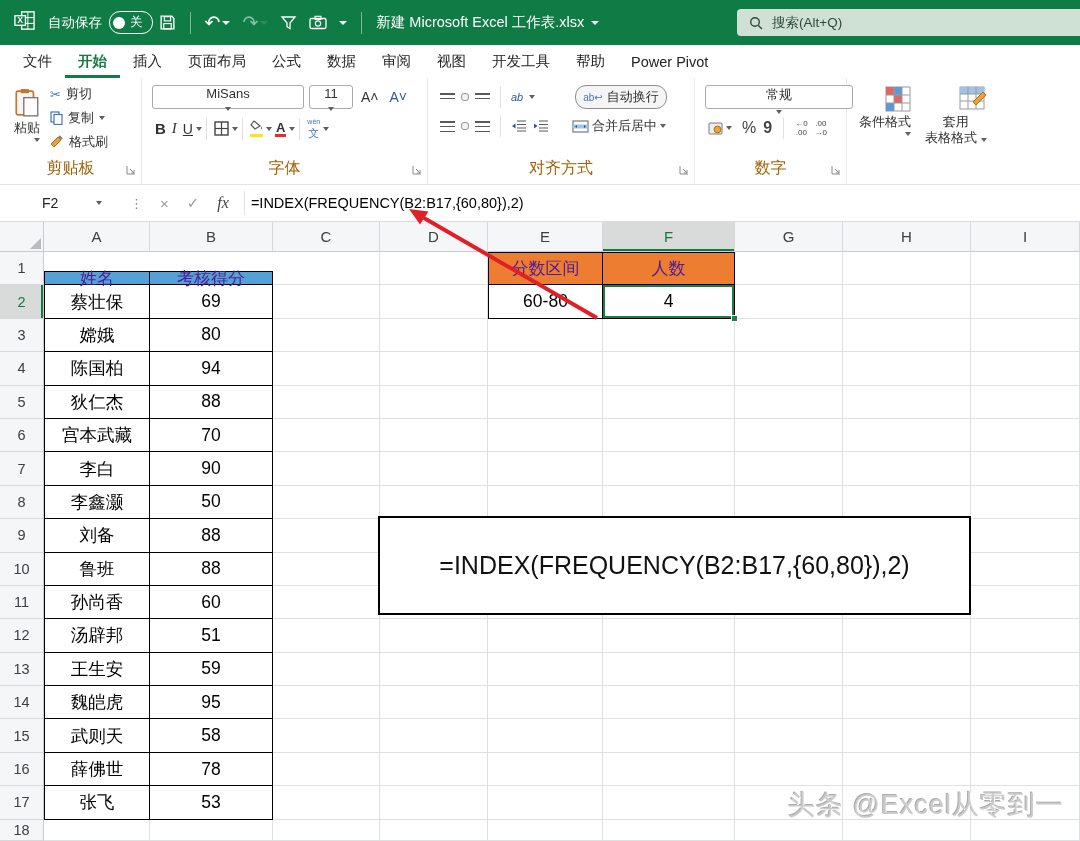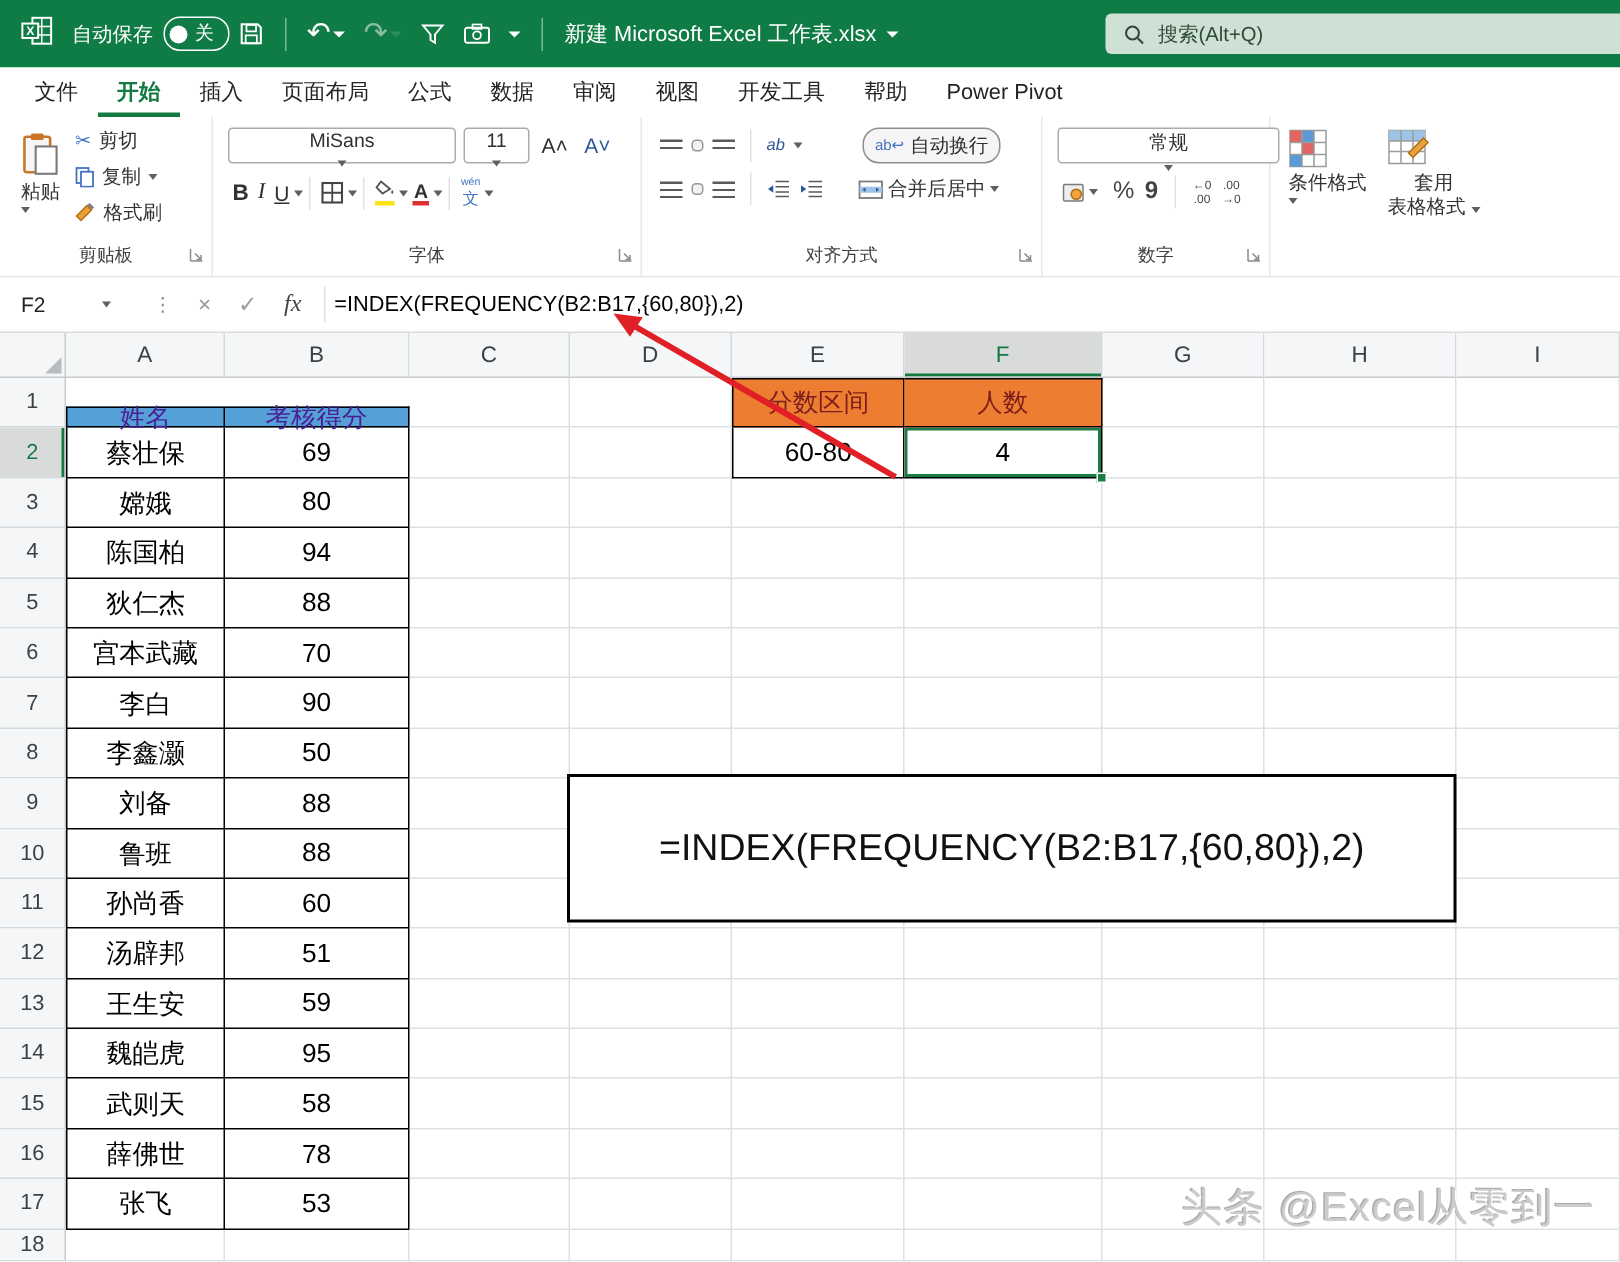--- a/index.html
+++ b/index.html
@@ -30,25 +30,25 @@
   #tabrow { position:absolute; left:0; top:45px; width:1080px; height:33px; background:#fff;
     display:flex; align-items:stretch; padding-left:10px; }
   .rtab { display:flex; align-items:center; padding:0 13px; font-size:14.5px; color:#252423; cursor:default; }
   .rtab.active { font-weight:700; box-shadow:inset 0 -3px 0 #137A42; color:#137A42; }
 
   
   #ribbon { position:absolute; left:0; top:78px; width:1080px; height:107px; background:#fff;
     border-bottom:1px solid #E1E3E5; font-size:13px; color:#323130; }
   .rgroup { position:absolute; top:0; height:106px; border-right:1px solid #E6E8EA; }
   .g-label { position:absolute; bottom:5px; left:0; width:100%; text-align:center;
-    font-size:12px; color:#404040; }
+    font-size:16px; color:#a16207; }
   .launcher { position:absolute; bottom:6px; right:5px; }
   .chev { width:0; height:0; border-left:3.5px solid transparent; border-right:3.5px solid transparent;
     border-top:4px solid #5f5f5f; display:inline-block; }
-  .bigbtn { display:flex; flex-direction:column; align-items:flex-start; gap:2px; padding-top:6px; }
+  .bigbtn { display:flex; flex-direction:column; align-items:flex-end; gap:2px; padding-top:6px; }
   .bigbtn .blabel { font-size:13px; line-height:1.2; text-align:center; }
   .smallrow { display:flex; align-items:center; gap:5px; height:24px; }
   .combo { border:1px solid #ABABAB; border-radius:3px; height:24px; display:flex;
     align-items:center; padding:0 6px; gap:6px; background:#fff;flex-direction:column; }
   .iconbtn { display:flex; align-items:center; gap:3px; padding:2px 3px; }
   .vline { width:1px; height:22px; background:#E1E1E1; margin:0 4px; }
   .lines { width:15px; height:11px;
     background:repeating-linear-gradient(to bottom,#5a5a5a 0 1.6px,transparent 1.6px 4.8px); }
   .boxed { border:1px solid #979797; border-radius:3px; background:#F2F2F2; padding:3px; }
   .wrapbtn { border:1px solid #8f8f8f; border-radius:11px; background:#F5F5F5;
@@ -58,21 +58,21 @@
   .glyph-i { font-style:italic; font-family:"Liberation Serif",serif; font-size:15px; }
   .glyph-u { text-decoration:underline; font-size:14px; }
   .fontcolor-A { font-size:13px; font-weight:700; line-height:1; border-bottom:3px solid #E03131; padding:0 1px; }
   .fill-ic { display:flex; flex-direction:column; align-items:center; line-height:1; }
   .fill-bar { width:13px; height:3px; background:#FFE312; margin-top:1px; }
   .pinyin { display:flex; flex-direction:column; align-items:center; line-height:1; color:#4472C4; }
   .pinyin .t { font-size:7px; } .pinyin .b { font-size:11px; }
 
   
   #formulabar { position:absolute; left:0; top:185px; width:1080px; height:37px; background:#fff;
-    border-bottom:1px solid #D9DBDD; display:flex; align-items:center; }
+    border-bottom:1px solid #D9DBDD; display:flex; align-items:center;padding-left:28px; }
   #namebox { width:100px; height:100%; display:flex; align-items:center; padding-left:14px;
     font-size:14px; color:#222; gap:38px; }
   #fb-handle { color:#8a8a8a; font-size:13px; margin:0 8px 0 2px; }
   .fb-ic { font-size:15px; color:#9a9a9a; margin:0 9px; }
   #fx-label { font-family:"Liberation Serif",serif; font-style:italic; font-size:16px; color:#444; margin:0 9px; }
   #fb-div { width:1px; height:24px; background:#E0E0E0; margin:0 6px; }
   #formula-text { font-size:14.5px; color:#000; }
 
   
   #sheet { position:absolute; left:0; top:222px; width:1080px; height:619px; background:#fff;
@@ -85,21 +85,21 @@
     display:flex; align-items:center; justify-content:center; font-size:15px; color:#3C4043; }
   .ch-sel { background:#D9DBDB; box-shadow:inset 0 -2px 0 #137A42; color:#137A42; }
   .rh { background:#F5F6F7; border-right:1px solid #C8CCCE; border-bottom:1px solid #D5D9DB;
     display:flex; align-items:center; justify-content:center; font-size:14.5px; color:#3C4043; }
   .rh-sel { background:#D9DBDB; box-shadow:inset -2px 0 0 #137A42; color:#137A42; }
   .cell { border-right:1px solid #DCE0E2; border-bottom:1px solid #DCE0E2;
     display:flex; align-items:center; justify-content:center; font-size:17.5px; color:#000; }
   .tcell { border-right:1px solid #000; border-bottom:1px solid #000; }
   .bt { border-top:1px solid #000; } .bl { border-left:1px solid #000; }
   .th-blue { background:#55A0D7; color:#4c1d95; font-size:17px;margin-top:19px; }
-  .th-orange { background:#ED7D31; color:#7f1d1d; font-size:17px; }
+  .th-orange { background:#ED7D31; color:#4c1d95; font-size:17px; }
   .sel { box-shadow:inset 0 0 0 2px #1A7D43; position:relative; }
   .handle { position:absolute; right:-4px; bottom:-4px; width:7px; height:7px;
     background:#1A7D43; border:1px solid #fff; }
 
   
   #formula-box { position:absolute; left:378px; top:516px; width:593px; height:99px;
     background:#fff; border:2px solid #000; display:flex; align-items:center; justify-content:center;
     font-size:25px; color:#111; z-index:40; }
   #arrow-svg { position:absolute; left:0; top:0; width:1080px; height:841px; z-index:50; pointer-events:none; }
   #watermark { position:absolute; right:16px; top:787px; font-size:27px; color:#CBCBCB;

